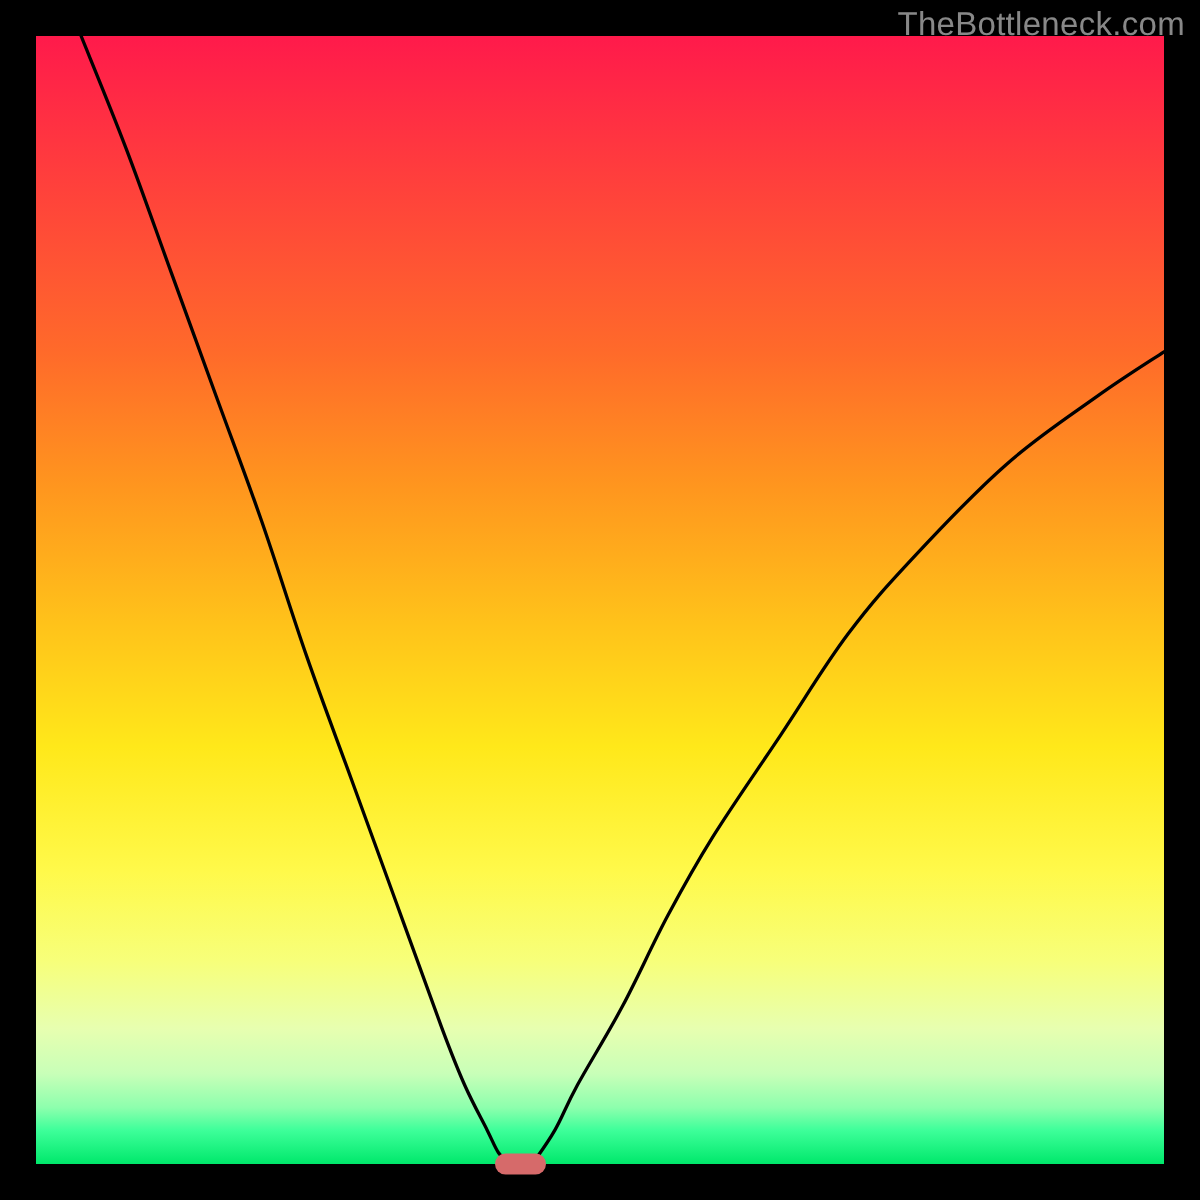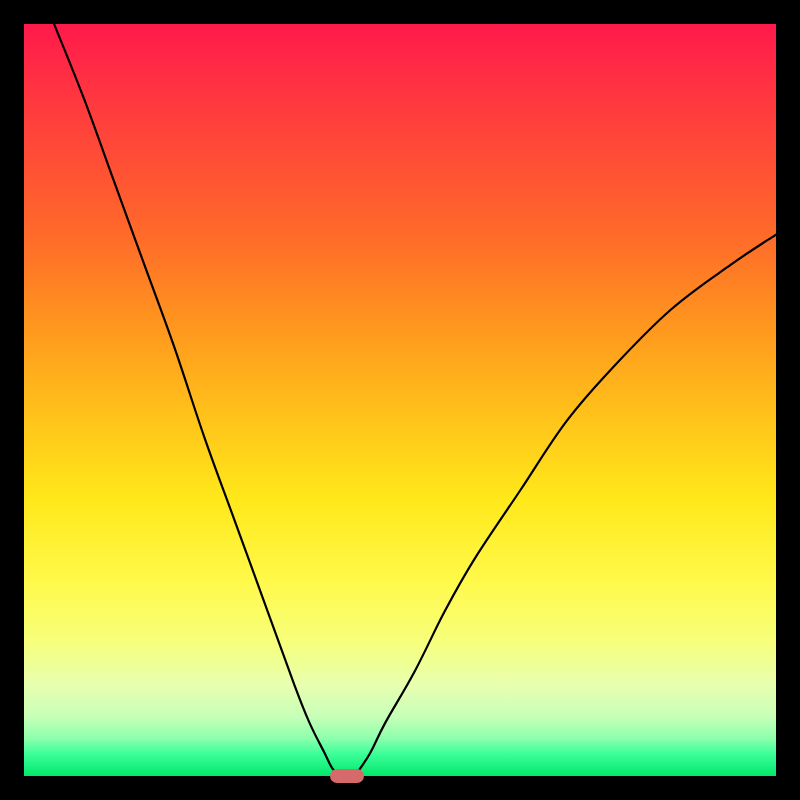--- a/index.html
+++ b/index.html
@@ -74,14 +74,15 @@
 
     <svg class="curve" viewBox="0 0 752 752" preserveAspectRatio="none">
       <path id="curve-left" fill="none" stroke="#000" stroke-width="2.2" stroke-linecap="round" d="M 30.080000000000002 0 C 35.4944 13.535999999999987, 49.3312 46.77439999999994, 60.160000000000004 75.19999999999993 C 70.9888 103.62559999999992, 79.4112 128.14079999999996, 90.24 157.91999999999996 C 101.0688 187.69919999999996, 109.4912 210.86079999999998, 120.32000000000001 240.64 C 131.1488 270.4192, 139.5712 292.22720000000004, 150.4 323.36 C 161.2288 354.4928, 169.6512 382.4672, 180.48 413.59999999999997 C 191.3088 444.73279999999994, 199.73120000000003 466.5408, 210.56000000000003 496.32 C 221.38880000000003 526.0992, 229.8112 549.2608, 240.64000000000001 579.04 C 251.46880000000002 608.8191999999999, 262.59839999999997 640.1024, 270.71999999999997 661.76 C 278.84159999999997 683.4176, 280.3456 687.1776, 285.76 699.36 C 291.1744 711.5424, 296.7392 721.3184000000001, 300.8 729.44 C 304.86080000000004 737.5616, 305.6128 740.4192, 308.32 744.48 C 311.0272 748.5408, 314.4864 750.6464, 315.84 752"></path>
       <path id="curve-right" fill="none" stroke="#000" stroke-width="2.2" stroke-linecap="round" d="M 330.88 752 C 333.5872 747.9392, 340.5056 738.9152, 345.92 729.44 C 351.3344 719.9648000000001, 352.8384 714.2496, 360.96 699.36 C 369.0816 684.4704, 380.2112 667.024, 391.04 646.72 C 401.8688 626.416, 410.29120000000006 606.8639999999999, 421.12000000000006 586.56 C 431.94880000000006 566.256, 437.664 555.5776000000001, 451.2 533.9200000000001 C 464.736 512.2624000000001, 480.07680000000005 490.6048, 496.32000000000005 466.24 C 512.5632 441.8752, 525.1967999999999 420.2176, 541.4399999999999 398.56 C 557.6831999999999 376.9024, 567.6096 366.22399999999993, 586.5600000000001 345.91999999999996 C 605.5104000000001 325.616, 625.0624 304.7104, 646.72 285.76 C 668.3776 266.8096, 687.9296 254.176, 706.88 240.64 C 725.8303999999999 227.10399999999998, 743.8784 215.97440000000006, 752 210.56000000000006"></path>
     </svg>
 
     <div class="marker" style="left: 323.36px; top: 752px;"></div>
 
   </div>
 
+  <div class="watermark">TheBottleneck.com</div>
 
 </div>
 
 </body></html>

